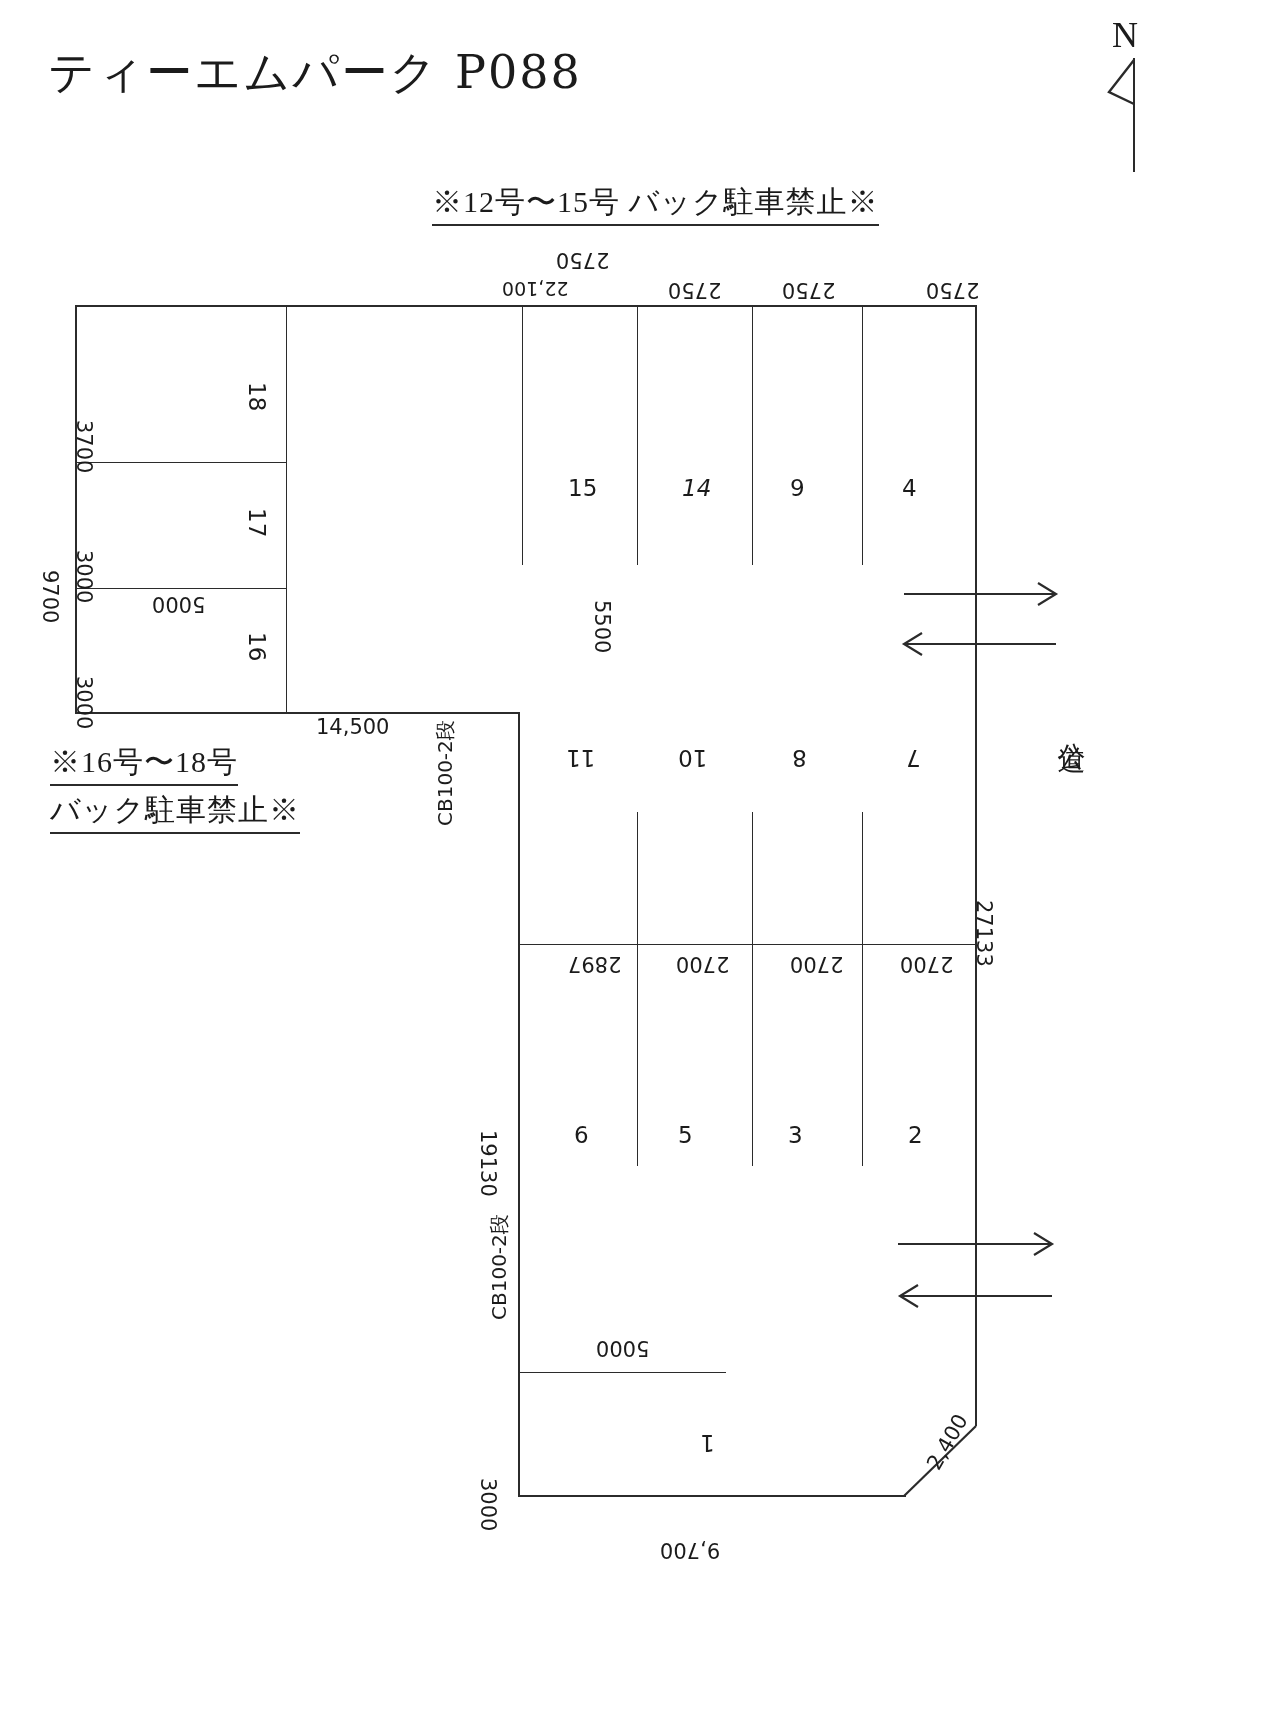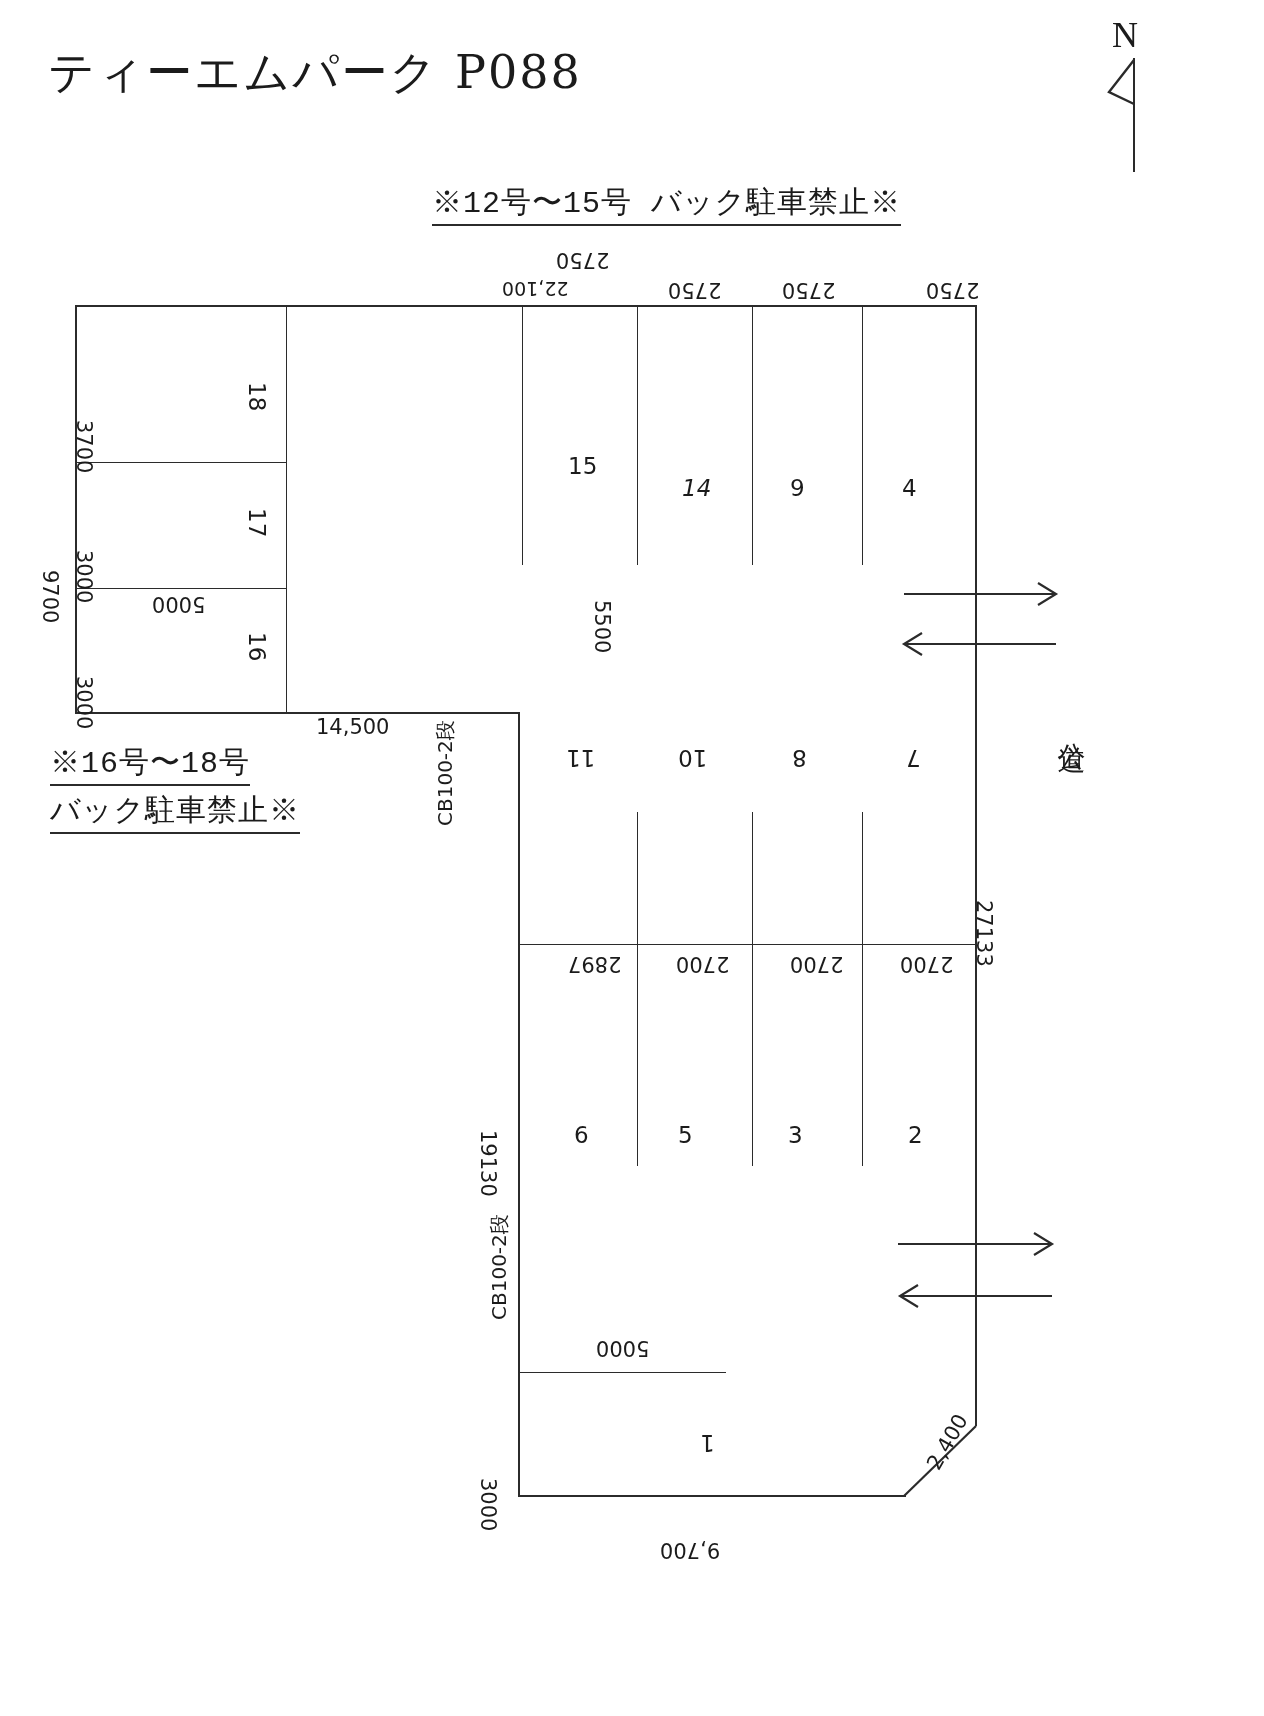--- a/index.html
+++ b/index.html
@@ -11,21 +11,21 @@
   
   #title{left:48px;top:42px;font-size:46px;letter-spacing:2px;}
   #title .jp{font-family:"DejaVu Serif",serif;}
 
   
   #north-label{left:1112px;top:14px;font-size:36px;font-family:"Liberation Serif",serif;}
   #north-shaft{position:absolute;left:1133px;top:58px;width:2px;height:114px;background:#2a2a2a;}
   #north-head{position:absolute;left:1106px;top:58px;width:30px;height:62px;}
 
   
-  .notice{position:absolute;font-family:Liberation Mono, monospace;font-size:30px;white-space:nowrap;letter-spacing:1px;}
+  .notice{position:absolute;font-family:Liberation Serif, serif;font-size:30px;white-space:nowrap;letter-spacing:1px;}
   #notice-top{left:432px;top:182px;border-bottom:2px solid #2b2b2b;padding-bottom:1px;}
   #notice-left-1{left:50px;top:742px;border-bottom:2px solid #2b2b2b;padding-bottom:1px;}
   #notice-left-2{left:50px;top:790px;border-bottom:2px solid #2b2b2b;padding-bottom:1px;}
 
   
   #koudou{position:absolute;left:1052px;top:720px;font-family:"DejaVu Serif",serif;font-size:28px;
           writing-mode:vertical-rl;text-orientation:upright;letter-spacing:4px;}
 
   
   .ln{position:absolute;background:#2b2b2b;}
@@ -131,21 +131,21 @@
   </div>
   <div class="dim" style="left:502px;top:278px;font-size:19px;">
     <span class="rot180" style="display:inline-block;">22,100</span>
   </div>
 
   <div class="ln v" style="left:522px;top:305px;height:260px;"></div>
   <div class="ln v" style="left:637px;top:305px;height:260px;"></div>
   <div class="ln v" style="left:752px;top:305px;height:260px;"></div>
   <div class="ln v" style="left:862px;top:305px;height:260px;"></div>
 
-  <div class="stall" style="left:568px;top:453px;">15</div>
+  <div class="stall" style="left:568px;top:475px;">15</div>
   <div class="stall" style="left:682px;top:475px;font-style:italic;">14</div>
   <div class="stall" style="left:790px;top:475px;">9</div>
   <div class="stall" style="left:902px;top:475px;">4</div>
 
   <div class="dim" style="left:614px;top:600px;">
     <span class="rot270" style="display:inline-block;">5500</span>
   </div>
 
   <div class="ln v" style="left:637px;top:812px;height:133px;"></div>
   <div class="ln v" style="left:752px;top:812px;height:133px;"></div>

